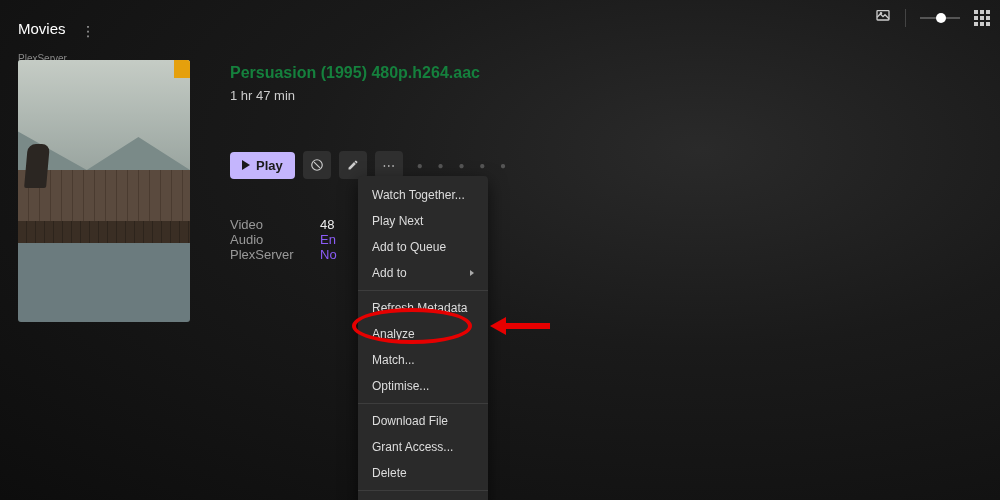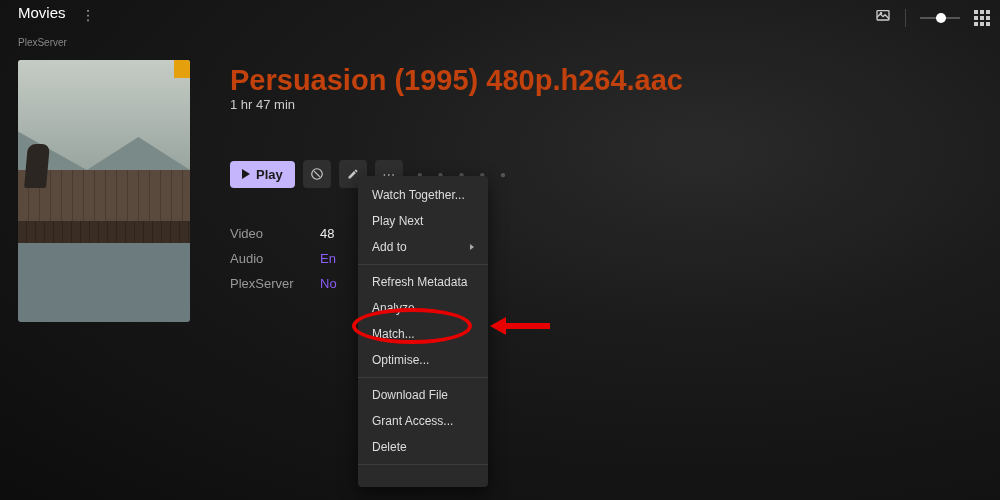--- a/index.html
+++ b/index.html
@@ -4,21 +4,21 @@
 <style>
   * { margin: 0; padding: 0; box-sizing: border-box; }
   body {
     width: 1000px; height: 500px;
     background: radial-gradient(ellipse at 70% 30%, #2a2a2a 0%, #1a1a1a 40%, #0d0d0d 100%);
     font-family: -apple-system, "Helvetica Neue", Arial, sans-serif;
     color: #eee;
     position: relative;
     overflow: hidden;
   }
-  .topbar { position: absolute; top: 4px; left: 18px; display: flex; align-items: flex-start; gap: 14px; justify-content: flex-end; }
+  .topbar { position: absolute; top: 20px; left: 18px; display: flex; align-items: flex-start; gap: 14px; justify-content: flex-end; }
   .lib-title { font-size: 15px; color: #fff; font-weight: 400; }
   .lib-sub { font-size: 10px; color: #888; margin-top: 16px; }
   .top-more { color: #aaa; font-size: 14px; margin-top: 3px; cursor: pointer; }
   .top-right { position: absolute; top: 8px; right: 10px; display: flex; align-items: center; gap: 14px; }
   .top-right svg { width: 16px; height: 16px; }
   .vline { width: 1px; height: 18px; background: #444; }
   .slider { width: 40px; height: 2px; background: #555; position: relative; }
   .slider-knob { position: absolute; left: 16px; top: -4px; width: 10px; height: 10px; border-radius: 50%; background: #fff; }
   .grid-icon { display: grid; grid-template-columns: repeat(3,4px); grid-template-rows: repeat(3,4px); gap: 2px; }
   .grid-icon span { background: #ccc; }
@@ -33,32 +33,32 @@
     clip-path: polygon(0 0, 100% 0, 100% 100%, 70% 70%, 40% 100%, 0 65%);
   }
   .sea-wall { position:absolute; top:42%; left:0; width:100%; height:28%;
     background: repeating-linear-gradient(90deg, #5a4a3e 0 10px, #4a3b30 10px 11px); }
   .sea-wall::before { content:""; position:absolute; bottom:0; left:0; right:0; height:22px;
     background: repeating-linear-gradient(90deg, #3a2e24 0 8px, #2d241c 8px 9px); }
   .figure { position:absolute; top:32%; left:8px; width:22px; height:44px; background:#2b2622; border-radius:8px 8px 2px 2px; transform: skewX(-5deg);}
   .edge-band { position:absolute; top:0; right:0; width:16px; height:18px; background:#e5a00d; }
 
   .content { position: absolute; left: 230px; top: 64px; right: 20px; }
-  .title { font-size: 29px; font-weight: 700; color: #c2410c; }
-  .duration { font-size: 13px; color: #ccc; }
+  .title { font-size: 16px; font-weight: 700; color: #15803d; }
+  .duration { font-size: 13px; color: #ccc; margin-top: 6px; }
 
   .actions { display: flex; align-items: center; gap: 8px; margin-top: 48px; }
   .play-btn { display: flex; align-items: center; gap: 6px; background: #c4b5fd; color: #1a1a1a;
     border: none; border-radius: 4px; padding: 6px 12px; font-size: 13px; font-weight: 700; cursor:pointer;}
   .play-tri { width: 0; height: 0; border-left: 8px solid #1a1a1a; border-top: 5px solid transparent; border-bottom: 5px solid transparent;}
   .icon-btn { width: 28px; height: 28px; background: #2f2f2f; border:none; border-radius:4px; color:#ccc;
     display:flex; align-items:center; justify-content:center; cursor:pointer; font-size:13px;}
   .rating-dots { color: #555; letter-spacing: 6px; margin-left: 6px; font-size:10px;}
 
-  .meta { margin-top: 38px; display: grid; grid-template-columns: 90px 1fr; row-gap: 10px; font-size: 13px; }
+  .meta { margin-top: 38px; display: grid; grid-template-columns: 90px 1fr; font-size: 13px; }
   .meta-label { color: #999; }
   .meta-value { color: #8b5cf6; }
   .meta-value.white { color: #eee; }
 
   .menu { position: absolute; left: 358px; top: 176px; width: 130px;
     background: #2a2a2a; border-radius: 4px; box-shadow: 0 6px 18px rgba(0,0,0,.6);
     padding: 6px 0; font-size: 12px; color: #ddd; z-index: 10;}
   .menu-item { padding: 6px 14px; cursor: pointer; display:flex; justify-content:space-between; align-items:center;}
   .menu-sep { height: 1px; background: #3d3d3d; margin: 4px 0; }
   .submenu-caret { width:0;height:0;border-left:4px solid #aaa;border-top:3px solid transparent;border-bottom:3px solid transparent;}
@@ -147,20 +147,23 @@
 </div>
 
 <div class="menu">
   <div class="menu-item">
       <span>Watch Together...</span>
     </div>
   <div class="menu-item">
       <span>Play Next</span>
     </div>
   <div class="menu-item">
+      <span>Add to Queue</span>
+    </div>
+  <div class="menu-item">
       <span>Add to</span>
       <span class="submenu-caret"></span>
     </div>
   <div class="menu-sep"></div>
   <div class="menu-item">
       <span>Refresh Metadata</span>
     </div>
   <div class="menu-item">
       <span>Analyze</span>
     </div>

